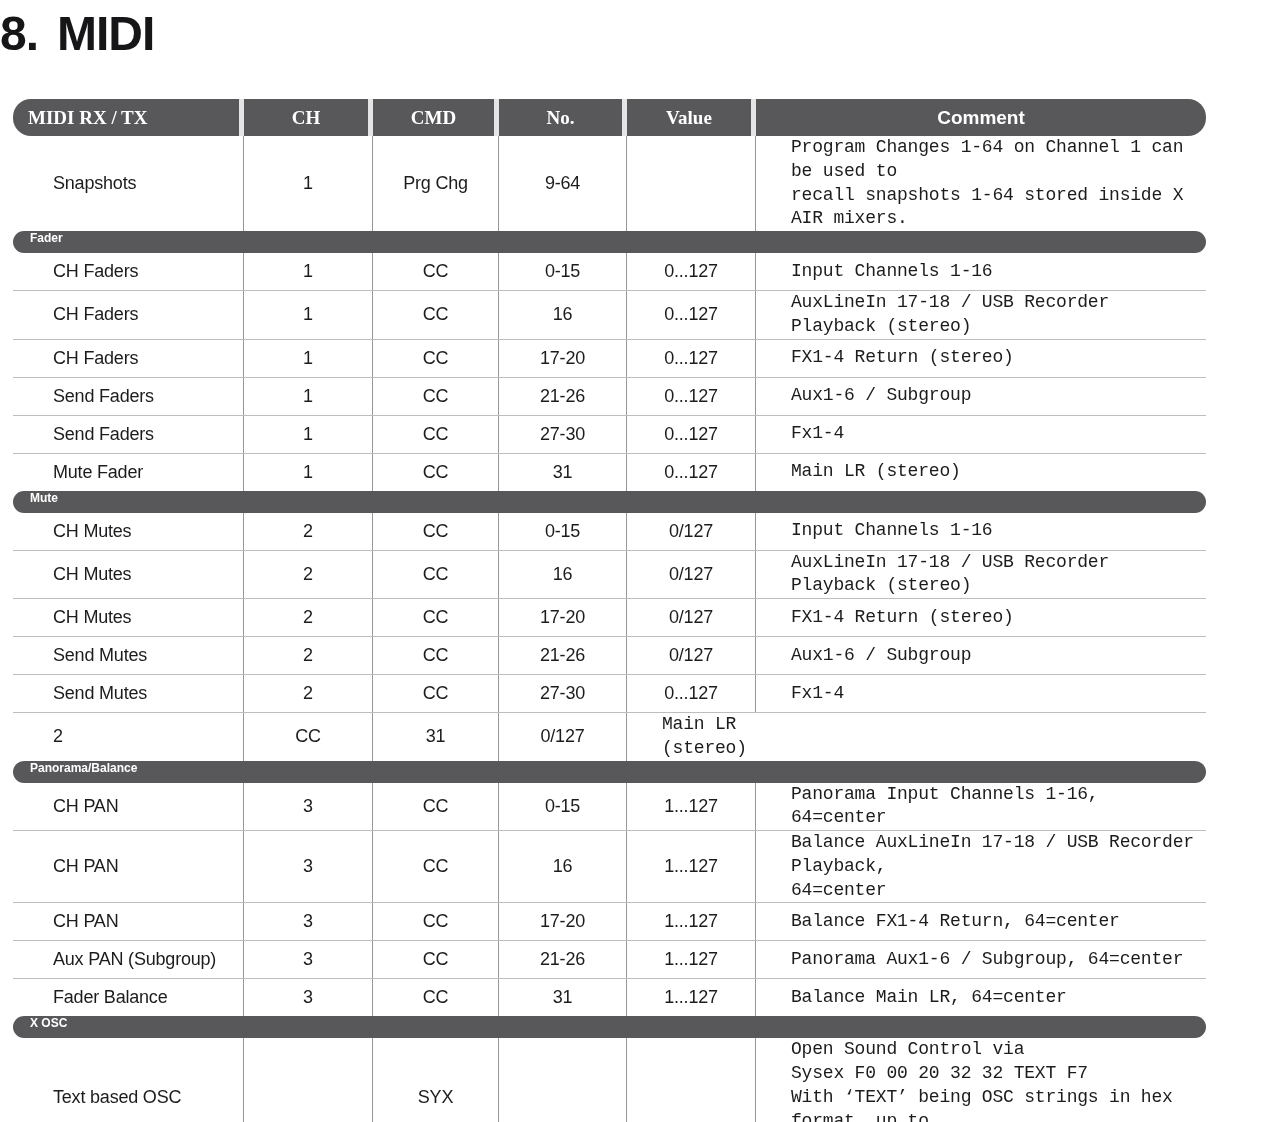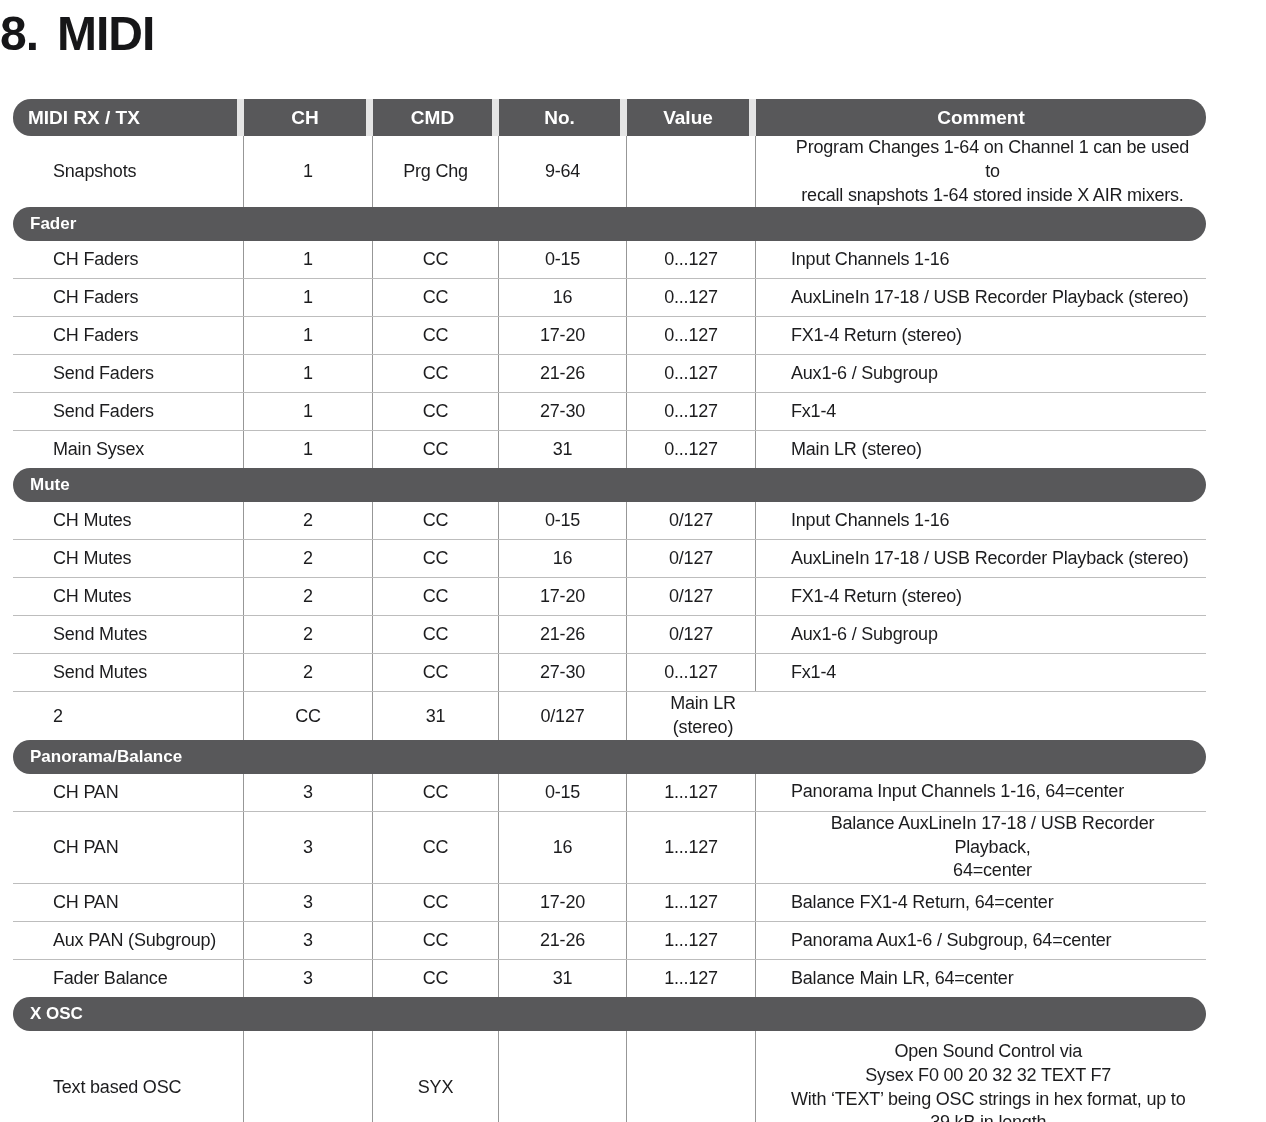--- a/index.html
+++ b/index.html
@@ -11,35 +11,35 @@
   .title .num{margin-right:19px;}
 
   .tbl{position:absolute;left:13px;top:99px;width:1193px;color:#1c1c1e;
        font-size:18px;letter-spacing:-0.2px;}
 
   .grid{display:grid;grid-template-columns:231px 129px 126px 128px 129px 450px;}
 
   .thead{background:#58585a;border-radius:18px;height:37px;color:#ffffff;
          font-weight:bold;font-size:19px;letter-spacing:0;}
   .thead>div{display:flex;align-items:center;justify-content:center;box-sizing:border-box;}
-  .thead>div:not(:last-child){border-right:7px solid #e5e5e5;}
+  .thead>div:not(:last-child){border-right:5px solid #e5e5e5;font-family:Liberation Serif, serif;}
   .thead>div:first-child{justify-content:flex-start;padding-left:15px;}
 
-  .secbar{background:#58585a;border-radius:18px;height:34px;color:#ffffff;
-          font-weight:bold;font-size:17px;letter-spacing:0;display:flex;
-          align-items:center;padding-left:17px;box-sizing:border-box;}
+  .secbar{background:#58585a;border-radius:18px;height:22px;color:#ffffff;
+          font-weight:bold;font-size:12px;letter-spacing:0;display:flex;
+          padding-left:17px;box-sizing:border-box;}
 
   .row{min-height:37px;}
   .rows .row + .row{border-top:1px solid #bdbdbd;}
   .row>div{display:flex;align-items:center;justify-content:center;
            border-right:1px solid #979797;box-sizing:border-box;}
   .row>div:last-child{border-right:none;}
   .row>div:first-child{justify-content:flex-start;padding-left:40px;}
   .row>div.cmt{justify-content:flex-start;padding-left:35px;padding-right:12px;
-               white-space:pre-line;line-height:1.32;text-align:center;}
+               white-space:pre-line;line-height:1.32;text-align:left;font-family:Liberation Mono, monospace;}
   .h64{min-height:64px;}
   .h62{min-height:62px;}
   .h113{min-height:113px;}
 </style>
 </head>
 <body>
 
 <div class="page">
 
   <div class="title">
@@ -107,21 +107,21 @@
       </div>
       <div class="grid row">
         <div>Send Faders</div>
         <div>1</div>
         <div>CC</div>
         <div>27-30</div>
         <div>0...127</div>
         <div class="cmt">Fx1-4</div>
       </div>
       <div class="grid row">
-        <div>Main Sysex</div>
+        <div>Mute Fader</div>
         <div>1</div>
         <div>CC</div>
         <div>31</div>
         <div>0...127</div>
         <div class="cmt">Main LR (stereo)</div>
       </div>
     </div>
 
     <div class="secbar">
       <span>Mute</span>

